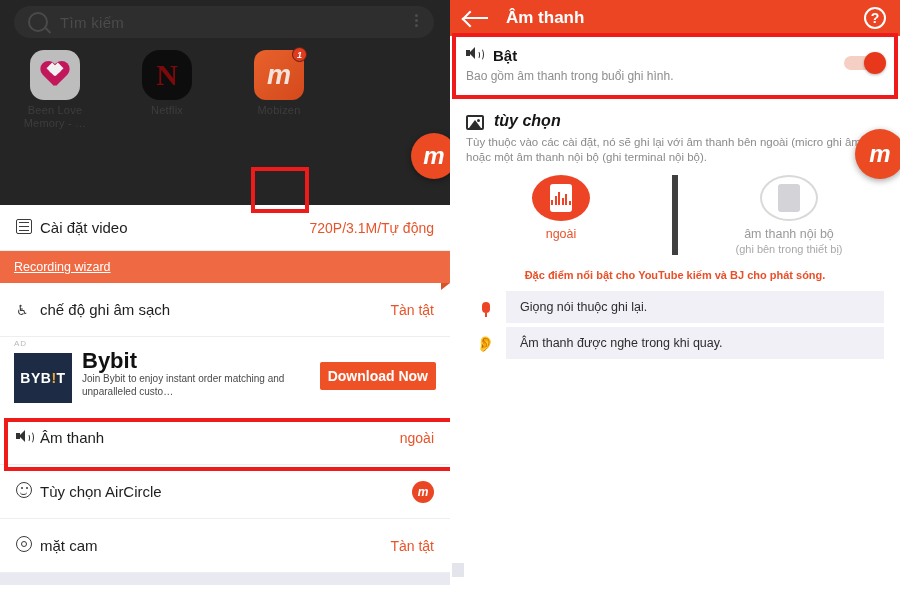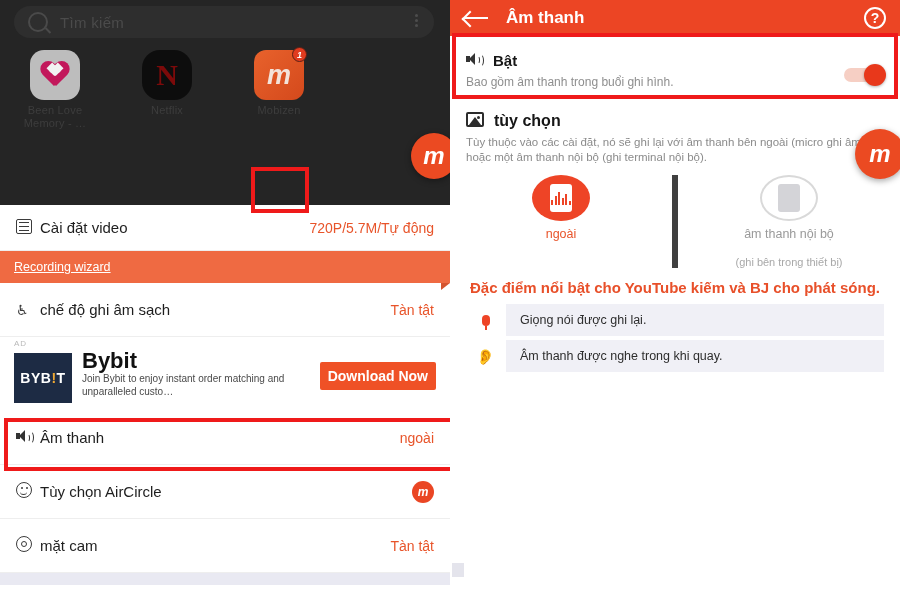--- a/index.html
+++ b/index.html
@@ -244,21 +244,21 @@
   }
   .help-ico {
     width: 22px; height: 22px; border: 2px solid #fff; border-radius: 50%;
     color: #fff; font-size: 14px; font-weight: bold;
     display: flex; align-items: center; justify-content: center;
     box-sizing: border-box; flex: 0 0 auto;
   }
 
   .toggle-card {
     background: #fff; padding: 10px 16px 4px; position: relative;
-    display: flex; align-items: center; box-sizing: border-box;
+    display: flex; align-items: flex-start; box-sizing: border-box;
     height: 62px;
   }
   .tc-main { flex: 1 1 auto; }
   .tc-title-row { display: flex; align-items: center; }
   .tc-title { font-size: 15px; font-weight: bold; color: #161616; margin-left: 10px; }
   .tc-sub { font-size: 12px; color: #8e8e8e; margin-top: 5px; }
   .switch {
     width: 40px; height: 14px; background: #f6cfc4; border-radius: 8px;
     position: relative; margin-top: 10px; flex: 0 0 auto;
   }
@@ -269,21 +269,21 @@
   }
   .redbox-toggle {
     position: absolute; left: 2px; top: 33px; width: 446px; height: 66px;
     border: 4px solid #ef1a1a; box-sizing: border-box; z-index: 6;
     pointer-events: none;
   }
 
   .section {
     padding: 14px 16px 0; box-sizing: border-box;
   }
-  .sec-head { display: flex; align-items: flex-start; }
+  .sec-head { display: flex; align-items: flex-end; font-style: italic; }
   .sec-title { font-size: 16px; font-weight: bold; color: #161616; margin-left: 10px; }
   .sec-desc { font-size: 11.5px; color: #8b8b8b; line-height: 15px; margin-top: 5px; }
 
   .choices {
     display: flex; margin-top: 10px; position: relative;
   }
   .choice { flex: 1 1 0; text-align: center; }
   .choice + .choice { border-left: 6px solid #404040; }
   .choice-ico {
     width: 58px; height: 46px; margin: 0 auto 6px;
@@ -302,24 +302,24 @@
   }
   .wave-bars i { width: 2px; background: #ee4426; display: block; }
   .sound-l, .sound-r {
     position: absolute; top: 14px; color: #fff; font-size: 11px; line-height: 1;
   }
   .sound-l { left: 6px; }
   .sound-r { right: 6px; }
   .choice-label { font-size: 12.5px; }
   .label-on { color: #e8542a; }
   .label-off { color: #9a9a9a; }
-  .choice-sub { font-size: 11px; color: #a8a8a8; margin-top: 15px; }
+  .choice-sub { font-size: 11px; color: #a8a8a8; margin-top: 2px; }
 
   .notice {
-    text-align: center; color: #e8502a; font-size: 15px; font-weight: bold;
+    text-align: center; color: #e8502a; font-size: 11px; font-weight: bold;
     line-height: 16px; margin: 12px 16px 8px;
   }
   .feature {
     display: flex; align-items: center; height: 32px;
     background: #f0f0f6; margin: 0 16px 4px; box-sizing: border-box;
   }
   .feature-ico {
     width: 40px; height: 32px; background: #fff;
     display: flex; align-items: center; justify-content: center;
     color: #ec4524; font-size: 14px; flex: 0 0 auto;
@@ -462,21 +462,21 @@
     </div>
 
     <div class="redbox-gear"></div>
     <div class="bubble bubble-left">m</div>
 
     <div class="rows">
 
       <div class="row">
         <span class="row-ico"><span class="list-ico"></span></span>
         <span class="row-label">Cài đặt video</span>
-        <span class="row-value">720P/5.7M/Tự động</span>
+        <span class="row-value">720P/3.1M/Tự động</span>
       </div>
 
       <div class="promo">
         <span class="promo-cta">Recording wizard</span>
       </div>
 
       <div class="row row-tall">
         <span class="row-ico denoise-ico">♿</span>
         <span class="row-label">chế độ ghi âm sạch</span>
         <span class="row-value">Tàn tật</span>
@@ -578,21 +578,21 @@
         <div class="choice-sub">(ghi bên trong thiết bị)</div>
       </div>
     </div>
 
     <div class="notice">Đặc điểm nổi bật cho YouTube kiếm và BJ cho phát sóng.</div>
 
     <div class="feature">
       <span class="feature-ico">
           <span class="mic-ico"></span>
         </span>
-      <span class="feature-text">Giọng nói được ghi lại.</span>
+      <span class="feature-text">Giọng nói thuộc ghi lại.</span>
     </div>
     <div class="feature">
       <span class="feature-ico">
           <span class="ear-ico">👂</span>
         </span>
       <span class="feature-text">Âm thanh được nghe trong khi quay.</span>
     </div>
 
     <div class="mini-square"></div>
     <div class="bubble bubble-right">m</div>

